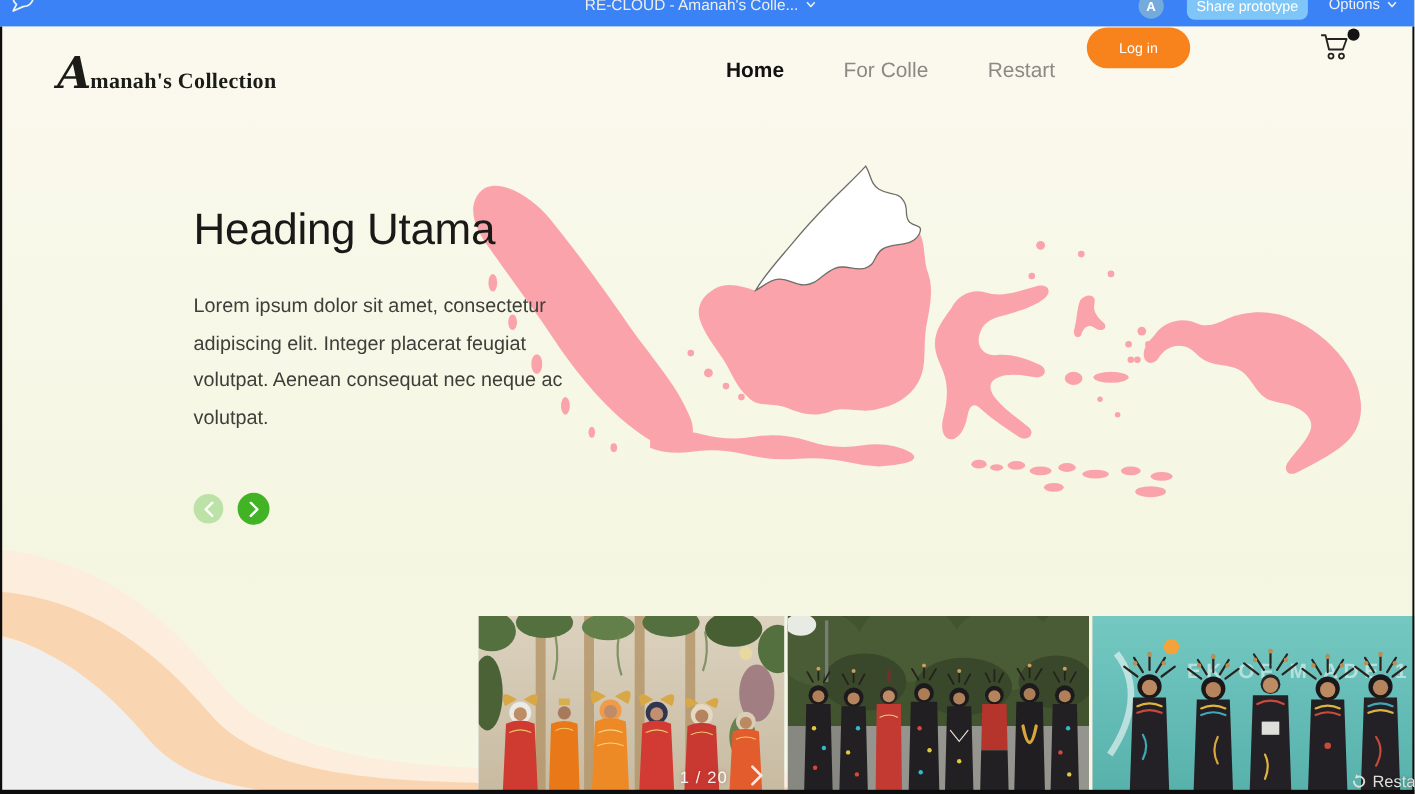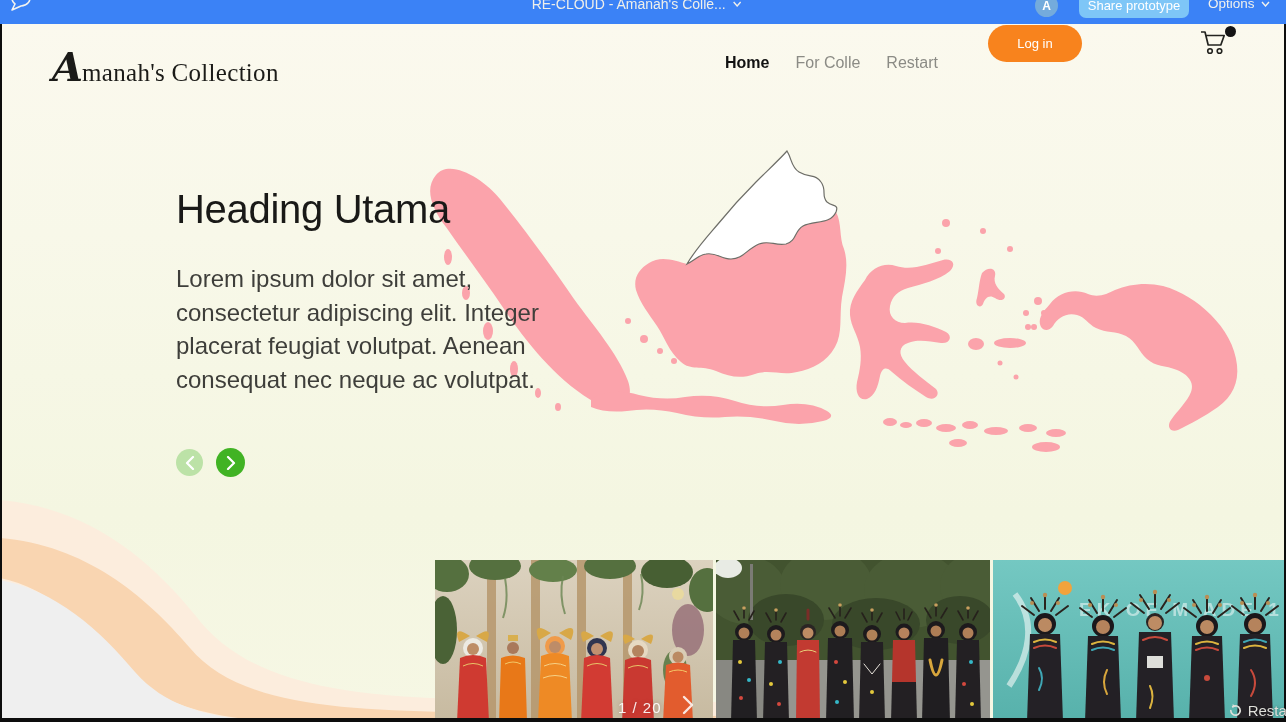--- a/index.html
+++ b/index.html
@@ -22,37 +22,37 @@
                display:flex; align-items:flex-end; justify-content:center; padding-bottom:5px; }
   .options-btn { position:absolute; left:1208px; top:-4px; color:#F1F1ED; font-size:13.5px;
                  display:flex; align-items:center; gap:6px; }
 
   
   .site { position:absolute; left:0; top:24px; width:1286px; height:698px;
           background:linear-gradient(180deg,#FBF9EE 0%,#F8F8E9 30%,#F4F6E1 70%,#F6F7E4 100%); }
   .logo { position:absolute; left:52px; top:26px; color:#1B1B18; display:flex; align-items:baseline; }
   .logo .init { font-family:"DejaVu Serif", serif; font-style:italic; font-weight:700;
                 font-size:40px; line-height:34px; letter-spacing:-1px; }
-  .logo .rest { font-family:"Liberation Serif", serif; font-size:25px; font-weight:400;
+  .logo .rest { font-family:"Liberation Serif", serif; font-size:20px; font-weight:700;
                 letter-spacing:.3px; }
-  .nav { position:absolute; left:725px; top:30px; display:flex; gap:26px; font-size:16px; }
+  .nav { position:absolute; left:660px; top:30px; display:flex; gap:54px; font-size:19px; }
   .nav .item { color:#8B8B85; cursor:pointer; }
   .nav .item.active { color:#111; font-weight:700; }
   .login { position:absolute; left:988px; top:1px; width:94px; height:37px; border-radius:19px;
            background:#F8831D; color:#fff; font-size:13px; border:none;
            display:flex; align-items:center; justify-content:center; }
   .cart { position:absolute; left:1199px; top:4px; width:36px; height:34px; }
   .cart .badge { position:absolute; right:-1px; top:-2px; width:11px; height:11px;
                  border-radius:50%; background:#141414; }
 
   
   .hero-text { position:absolute; left:176px; top:129px; z-index:5; width:420px; }
   .hero-text h1 { font-size:40px; font-weight:400; color:#191917; line-height:56px;
                   letter-spacing:-.3px;margin-top:28px; }
-  .hero-text p { margin-top:25px; width:372px; font-size:24px; line-height:33.5px; color:#3E3E3A; }
+  .hero-text p { margin-top:25px; width:372px; font-size:18px; line-height:33.5px; color:#3E3E3A; }
   .car-btns { position:absolute; left:176px; top:424px; display:flex; gap:13px; align-items:center; z-index:5; }
   .cbtn { border-radius:50%; border:none; display:flex; align-items:center; justify-content:center; }
   .cbtn.prev { width:27px; height:27px; background:#BCE2A7; }
   .cbtn.next { width:29px; height:29px; background:#41B324; }
 
   .map-wrap { position:absolute; left:398px; top:107px; z-index:1; }
   .wave-wrap { position:absolute; left:0; top:466px; z-index:2; }
 
   
   .photos { position:absolute; left:435px; top:536px; width:851px; height:162px; z-index:10; }

